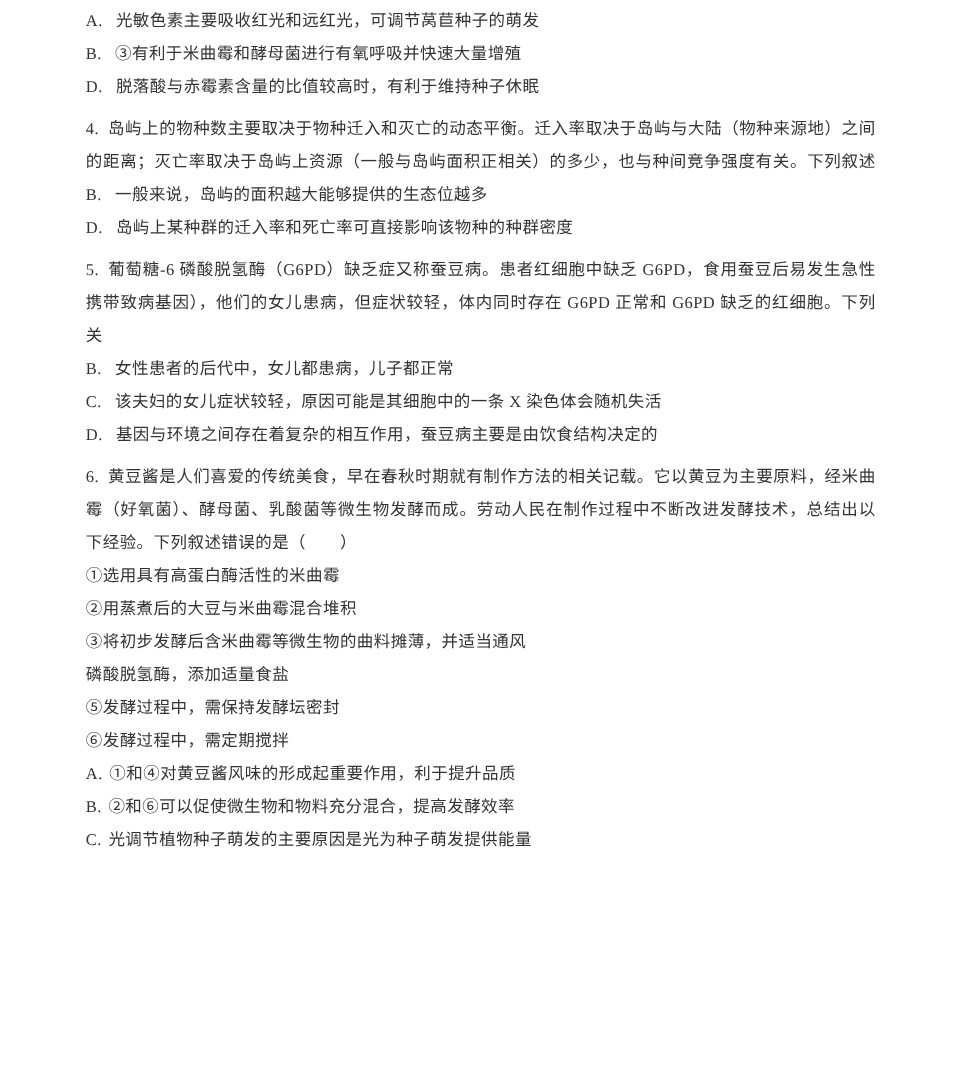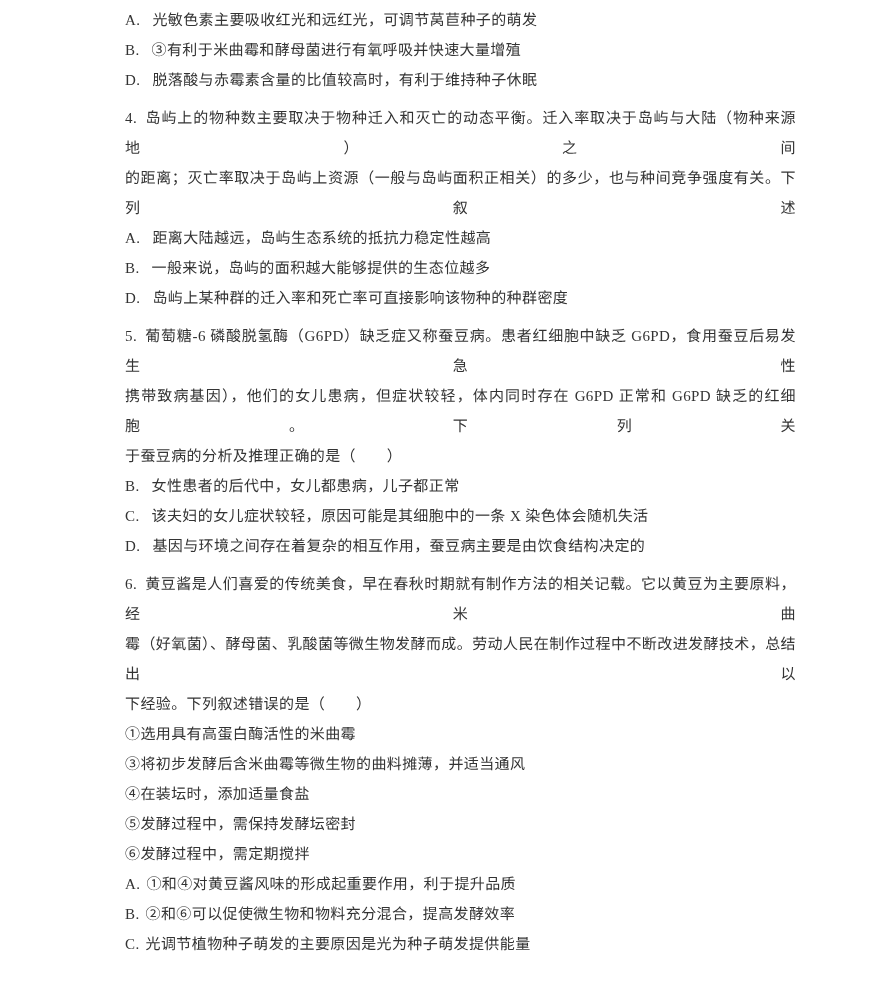--- a/index.html
+++ b/index.html
@@ -16,21 +16,20 @@
     padding: 5px 76px 20px 78px;
     font-family: "Liberation Serif", "DejaVu Serif", serif;
     font-size: 15px;
     color: #333333;
     letter-spacing: 0.4px;
     filter: blur(0.35px);
   }
   .line {
     line-height: 30px;
     white-space: pre-wrap;
-    margin-left: 47px;
   }
   .justify {
     text-align: justify;
     text-align-last: justify;
   }
   .question { margin-top: 8px; }
   .question:first-child { margin-top: 0; }
   .num { margin-right: 8px; }
   .opt-label { margin-right: 12px; }
   .opt-label-sm { margin-right: 6px; }
@@ -42,41 +41,40 @@
 
   <section class="question">
     <div class="line"><span class="opt-label">A.</span><span>光敏色素主要吸收红光和远红光，可调节莴苣种子的萌发</span></div>
     <div class="line"><span class="opt-label">B.</span><span>③有利于米曲霉和酵母菌进行有氧呼吸并快速大量增殖</span></div>
     <div class="line"><span class="opt-label">D.</span><span>脱落酸与赤霉素含量的比值较高时，有利于维持种子休眠</span></div>
   </section>
 
   <section class="question">
     <div class="line justify"><span class="num">4.</span><span>岛屿上的物种数主要取决于物种迁入和灭亡的动态平衡。迁入率取决于岛屿与大陆（物种来源地）之间</span></div>
     <div class="line justify"><span>的距离；灭亡率取决于岛屿上资源（一般与岛屿面积正相关）的多少，也与种间竞争强度有关。下列叙述</span></div>
-    <div class="line"><span class="opt-label">A.</span><span>距离大陆越远，岛屿生态系统的抵抗力稳定性越高</span></div>
     <div class="line"><span class="opt-label">B.</span><span>一般来说，岛屿的面积越大能够提供的生态位越多</span></div>
     <div class="line"><span class="opt-label">D.</span><span>岛屿上某种群的迁入率和死亡率可直接影响该物种的种群密度</span></div>
   </section>
 
   <section class="question">
     <div class="line justify"><span class="num">5.</span><span>葡萄糖-6 磷酸脱氢酶（G6PD）缺乏症又称蚕豆病。患者红细胞中缺乏 G6PD，食用蚕豆后易发生急性</span></div>
     <div class="line justify"><span>携带致病基因），他们的女儿患病，但症状较轻，体内同时存在 G6PD 正常和 G6PD 缺乏的红细胞。下列关</span></div>
-    <div class="line"><span>于蚕豆病的分析及推理正确的是（　　）</span></div>
     <div class="line"><span class="opt-label">B.</span><span>女性患者的后代中，女儿都患病，儿子都正常</span></div>
     <div class="line"><span class="opt-label">C.</span><span>该夫妇的女儿症状较轻，原因可能是其细胞中的一条 X 染色体会随机失活</span></div>
     <div class="line"><span class="opt-label">D.</span><span>基因与环境之间存在着复杂的相互作用，蚕豆病主要是由饮食结构决定的</span></div>
   </section>
 
   <section class="question">
     <div class="line justify"><span class="num">6.</span><span>黄豆酱是人们喜爱的传统美食，早在春秋时期就有制作方法的相关记载。它以黄豆为主要原料，经米曲</span></div>
     <div class="line justify"><span>霉（好氧菌）、酵母菌、乳酸菌等微生物发酵而成。劳动人民在制作过程中不断改进发酵技术，总结出以</span></div>
     <div class="line"><span>下经验。下列叙述错误的是（　　）</span></div>
     <div class="line"><span>①选用具有高蛋白酶活性的米曲霉</span></div>
+    <div class="line"><span>②用蒸煮后的大豆与米曲霉混合堆积</span></div>
     <div class="line"><span>③将初步发酵后含米曲霉等微生物的曲料摊薄，并适当通风</span></div>
-    <div class="line"><span>④在装坛时，添加适量食盐</span></div>
+    <div class="line"><span>磷酸脱氢酶，添加适量食盐</span></div>
     <div class="line"><span>⑤发酵过程中，需保持发酵坛密封</span></div>
     <div class="line"><span>⑥发酵过程中，需定期搅拌</span></div>
     <div class="line"><span class="opt-label-sm">A.</span><span>①和④对黄豆酱风味的形成起重要作用，利于提升品质</span></div>
     <div class="line"><span class="opt-label-sm">B.</span><span>②和⑥可以促使微生物和物料充分混合，提高发酵效率</span></div>
     <div class="line"><span class="opt-label-sm">C.</span><span>光调节植物种子萌发的主要原因是光为种子萌发提供能量</span></div>
   </section>
 
 </div>
 
 </body></html>

